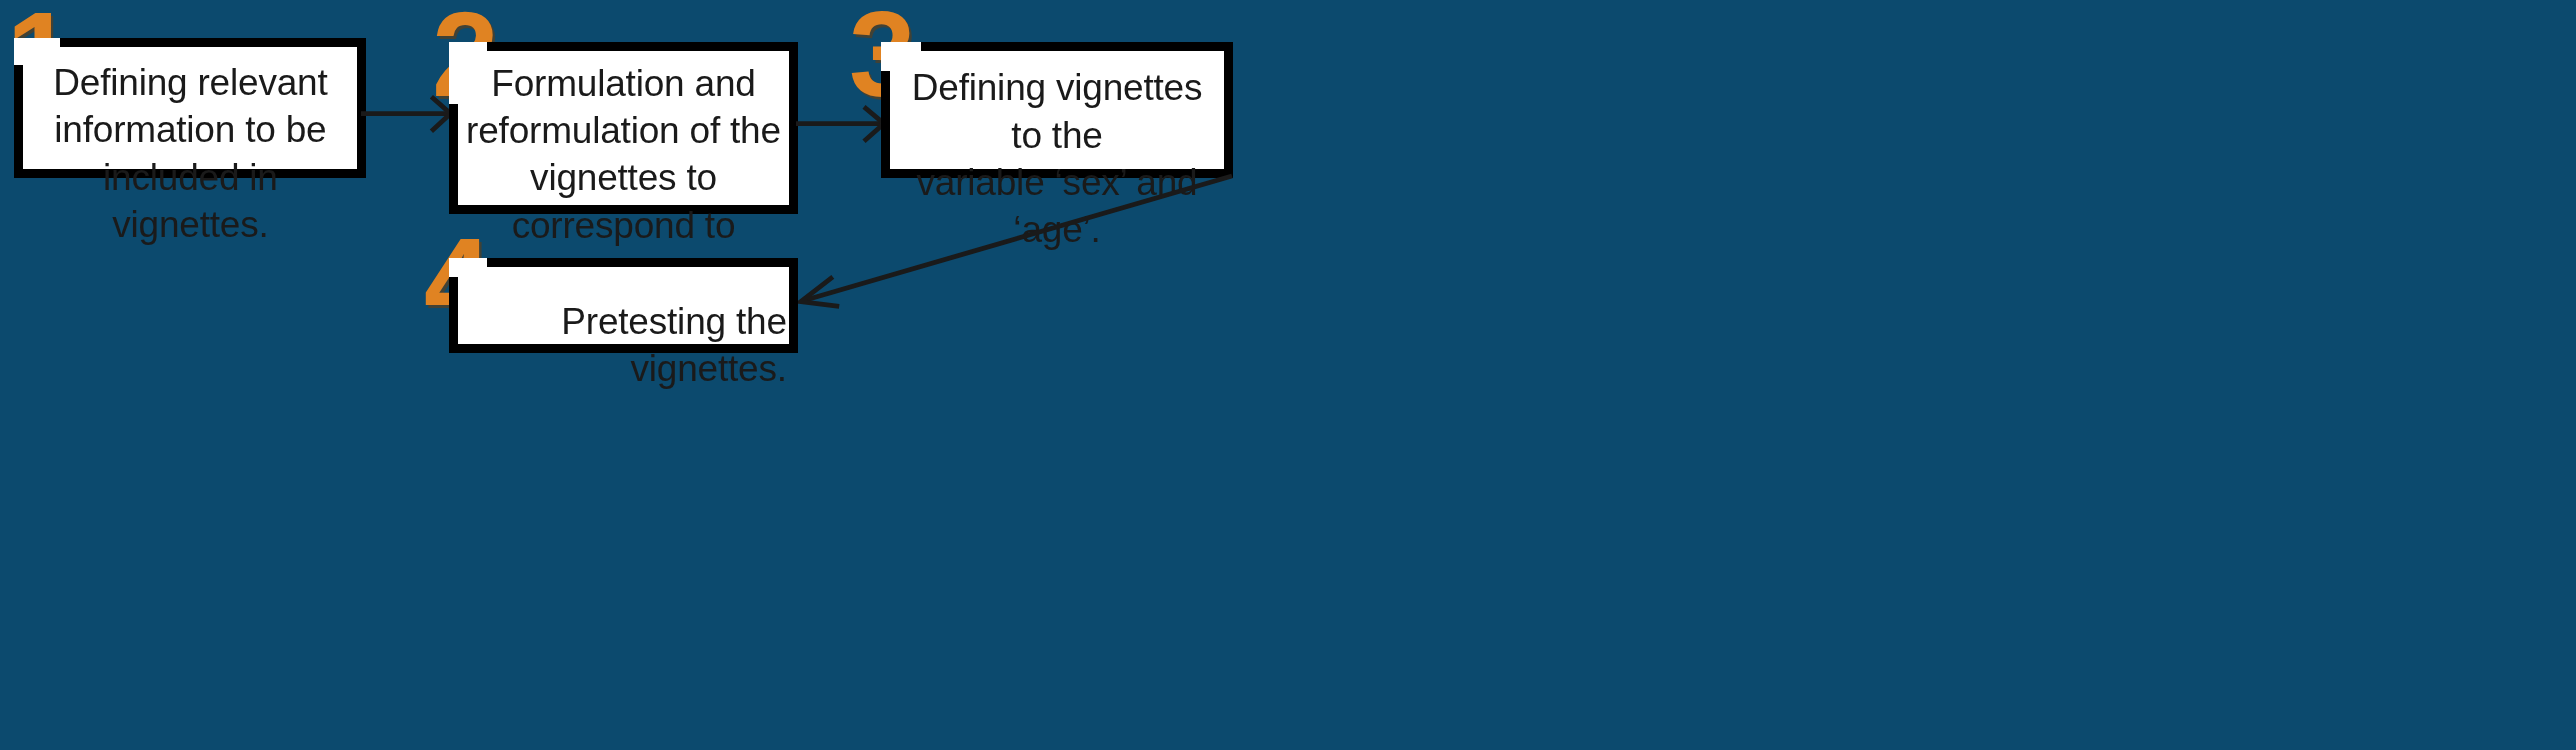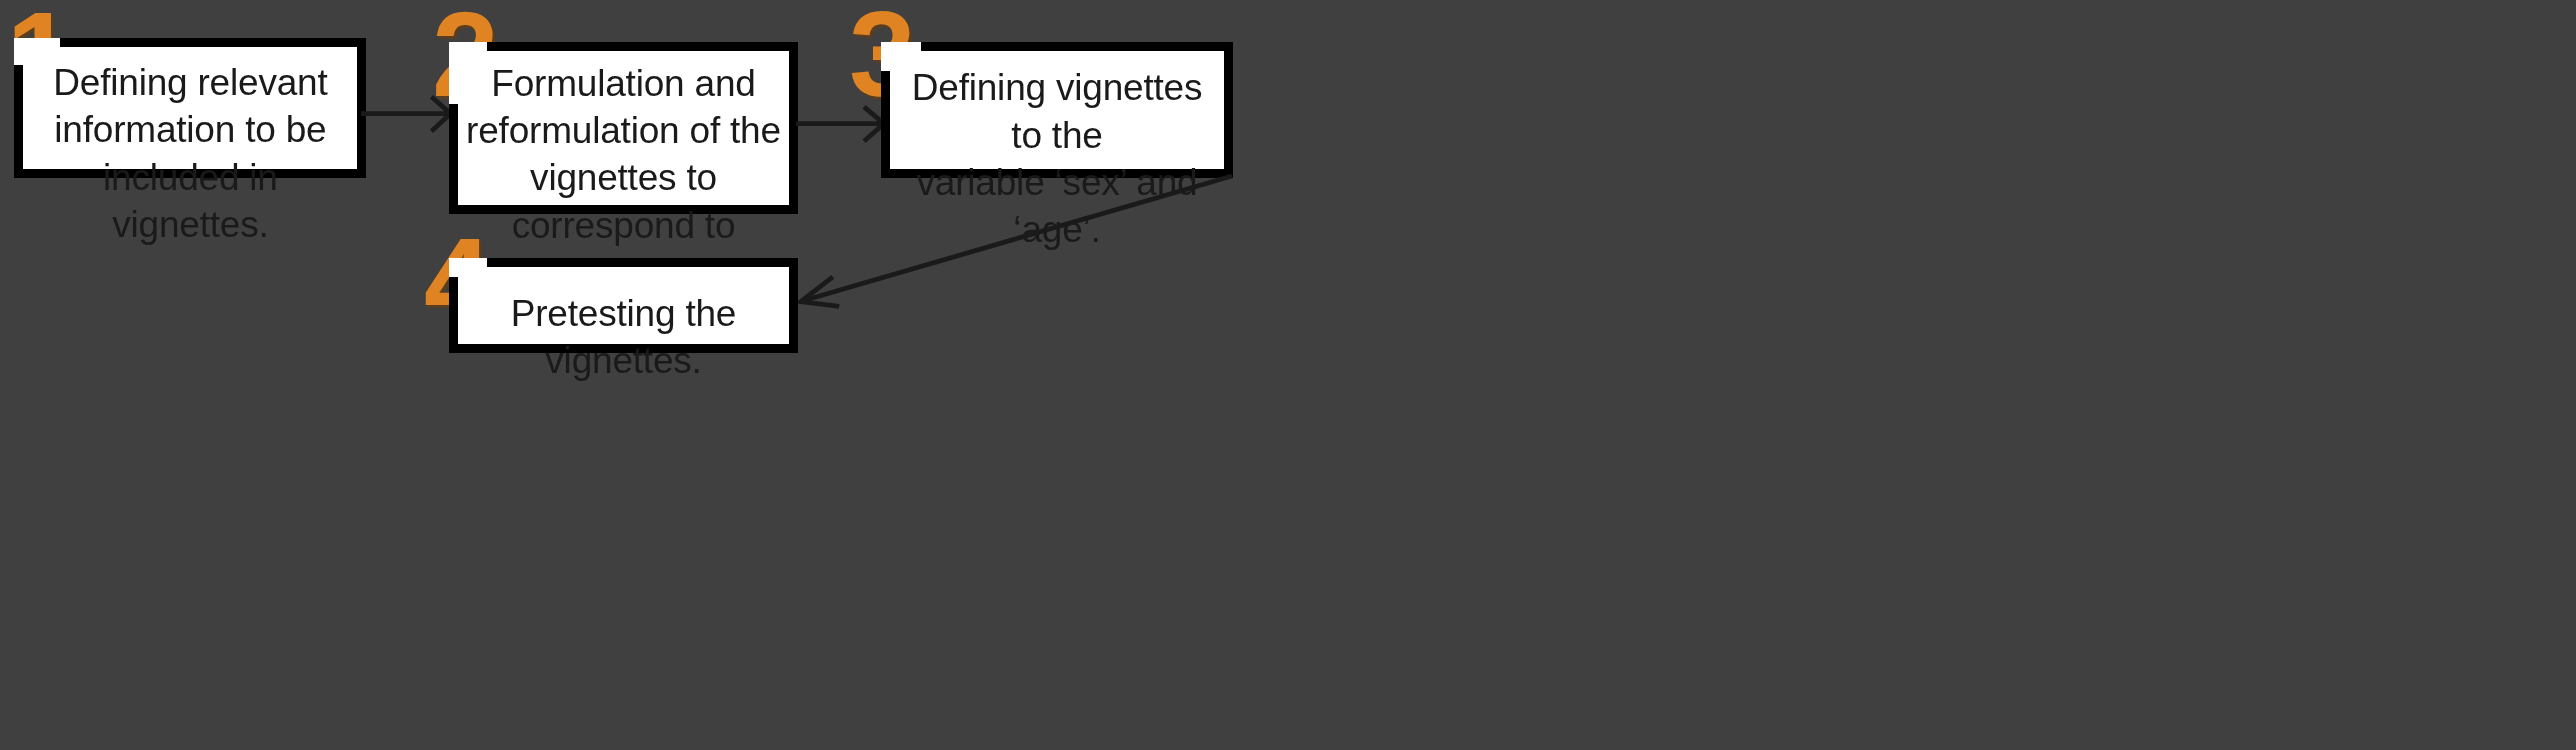--- a/index.html
+++ b/index.html
@@ -7,21 +7,21 @@
     padding: 0;
     background: #ffffff;
   }
   body {
     font-family: "Liberation Sans", sans-serif;
   }
   #canvas {
     position: relative;
     width: 2576px;
     height: 751px;
-    background: #404040;
+    background: #0c4a6e;
     overflow: hidden;
   }
 
   
   .step-num {
     position: absolute;
     font-family: "Liberation Sans", sans-serif;
     font-weight: bold;
     font-size: 120px;
     line-height: 1;
@@ -123,17 +123,17 @@
   </svg>
 
   <div class="step-num" style="left:424px; top:220px;">4</div>
 
   <div class="flowbox" style="left:449px; top:258px; width:349px; height:94px;">
     <div class="bar" style="left:38px; top:0px; width:310px; height:8.8px;"></div>
     <div class="bar" style="left:340px; top:0px; width:8.8px; height:94px;"></div>
     <div class="bar" style="left:0px; top:86px; width:349px; height:8.8px;"></div>
     <div class="bar" style="left:0px; top:19px; width:8.8px; height:75px;"></div>
 
-    <div class="boxtext" style="top:32px; padding:0 11.2px;">Pretesting the vignettes.</div>
+    <div class="boxtext" style="top:40px; padding:0 11.2px;text-align:right;">Pretesting the vignettes.</div>
   </div>
 
 </div>
 
 
 </body></html>

